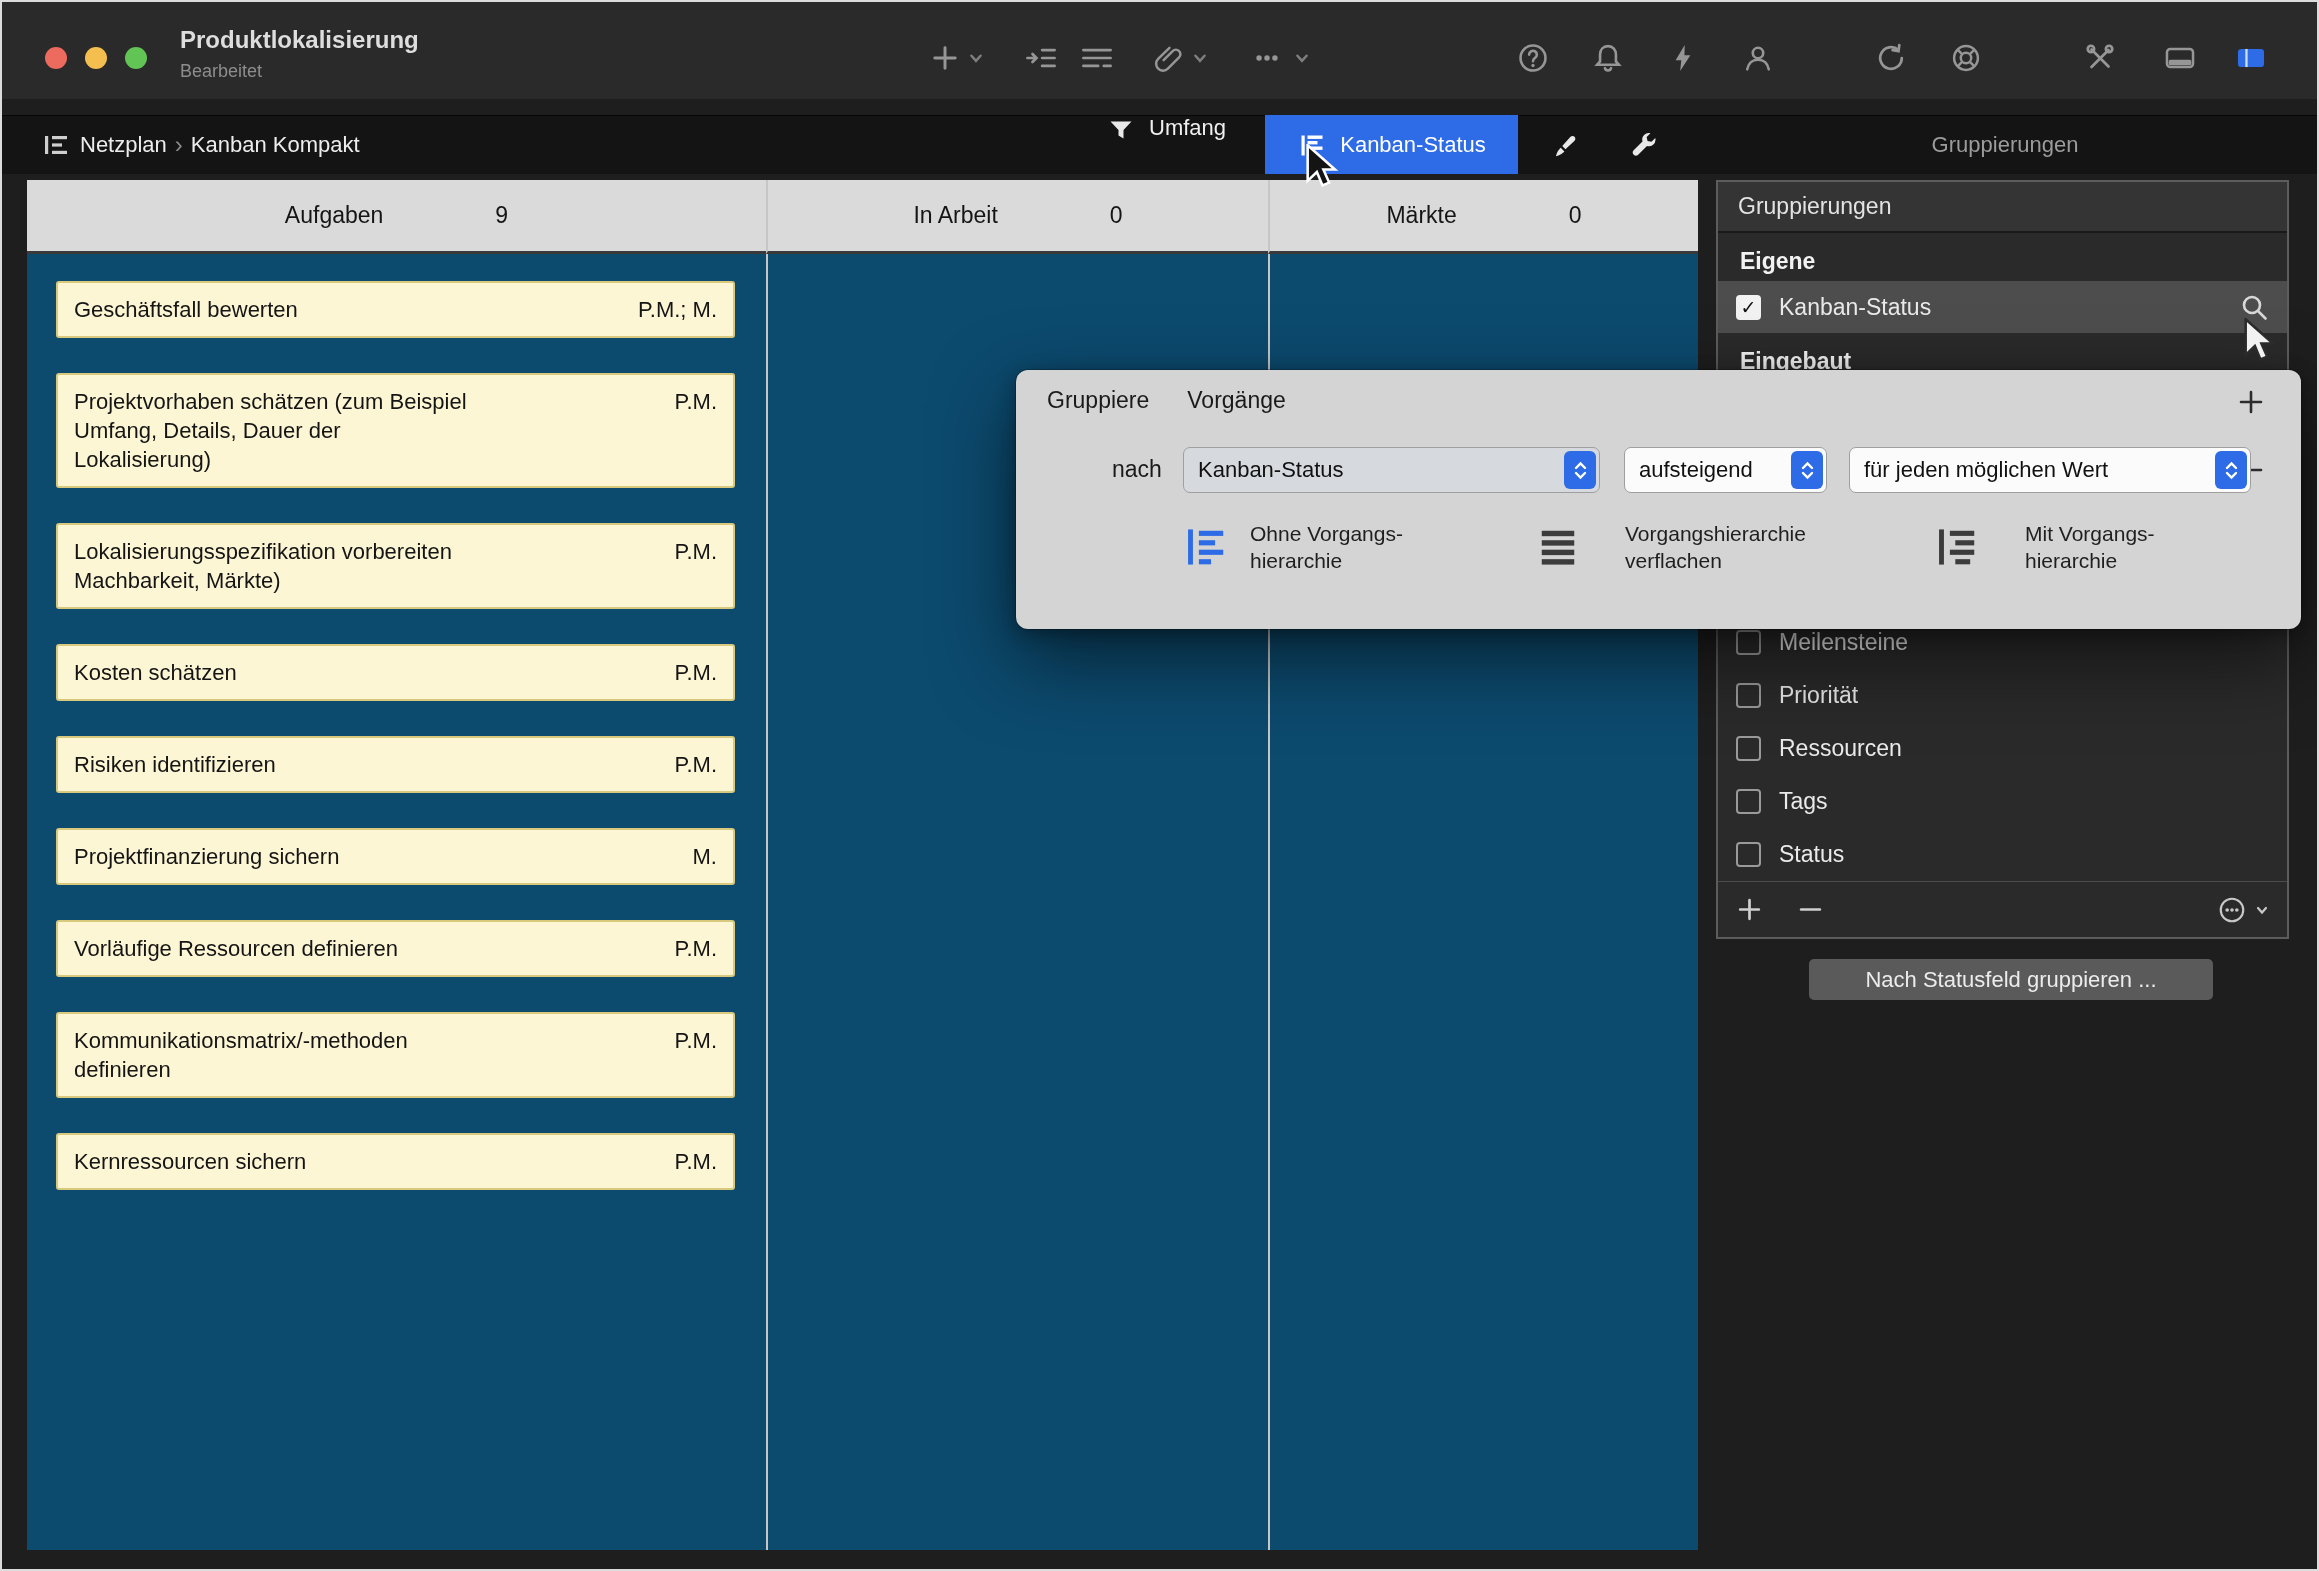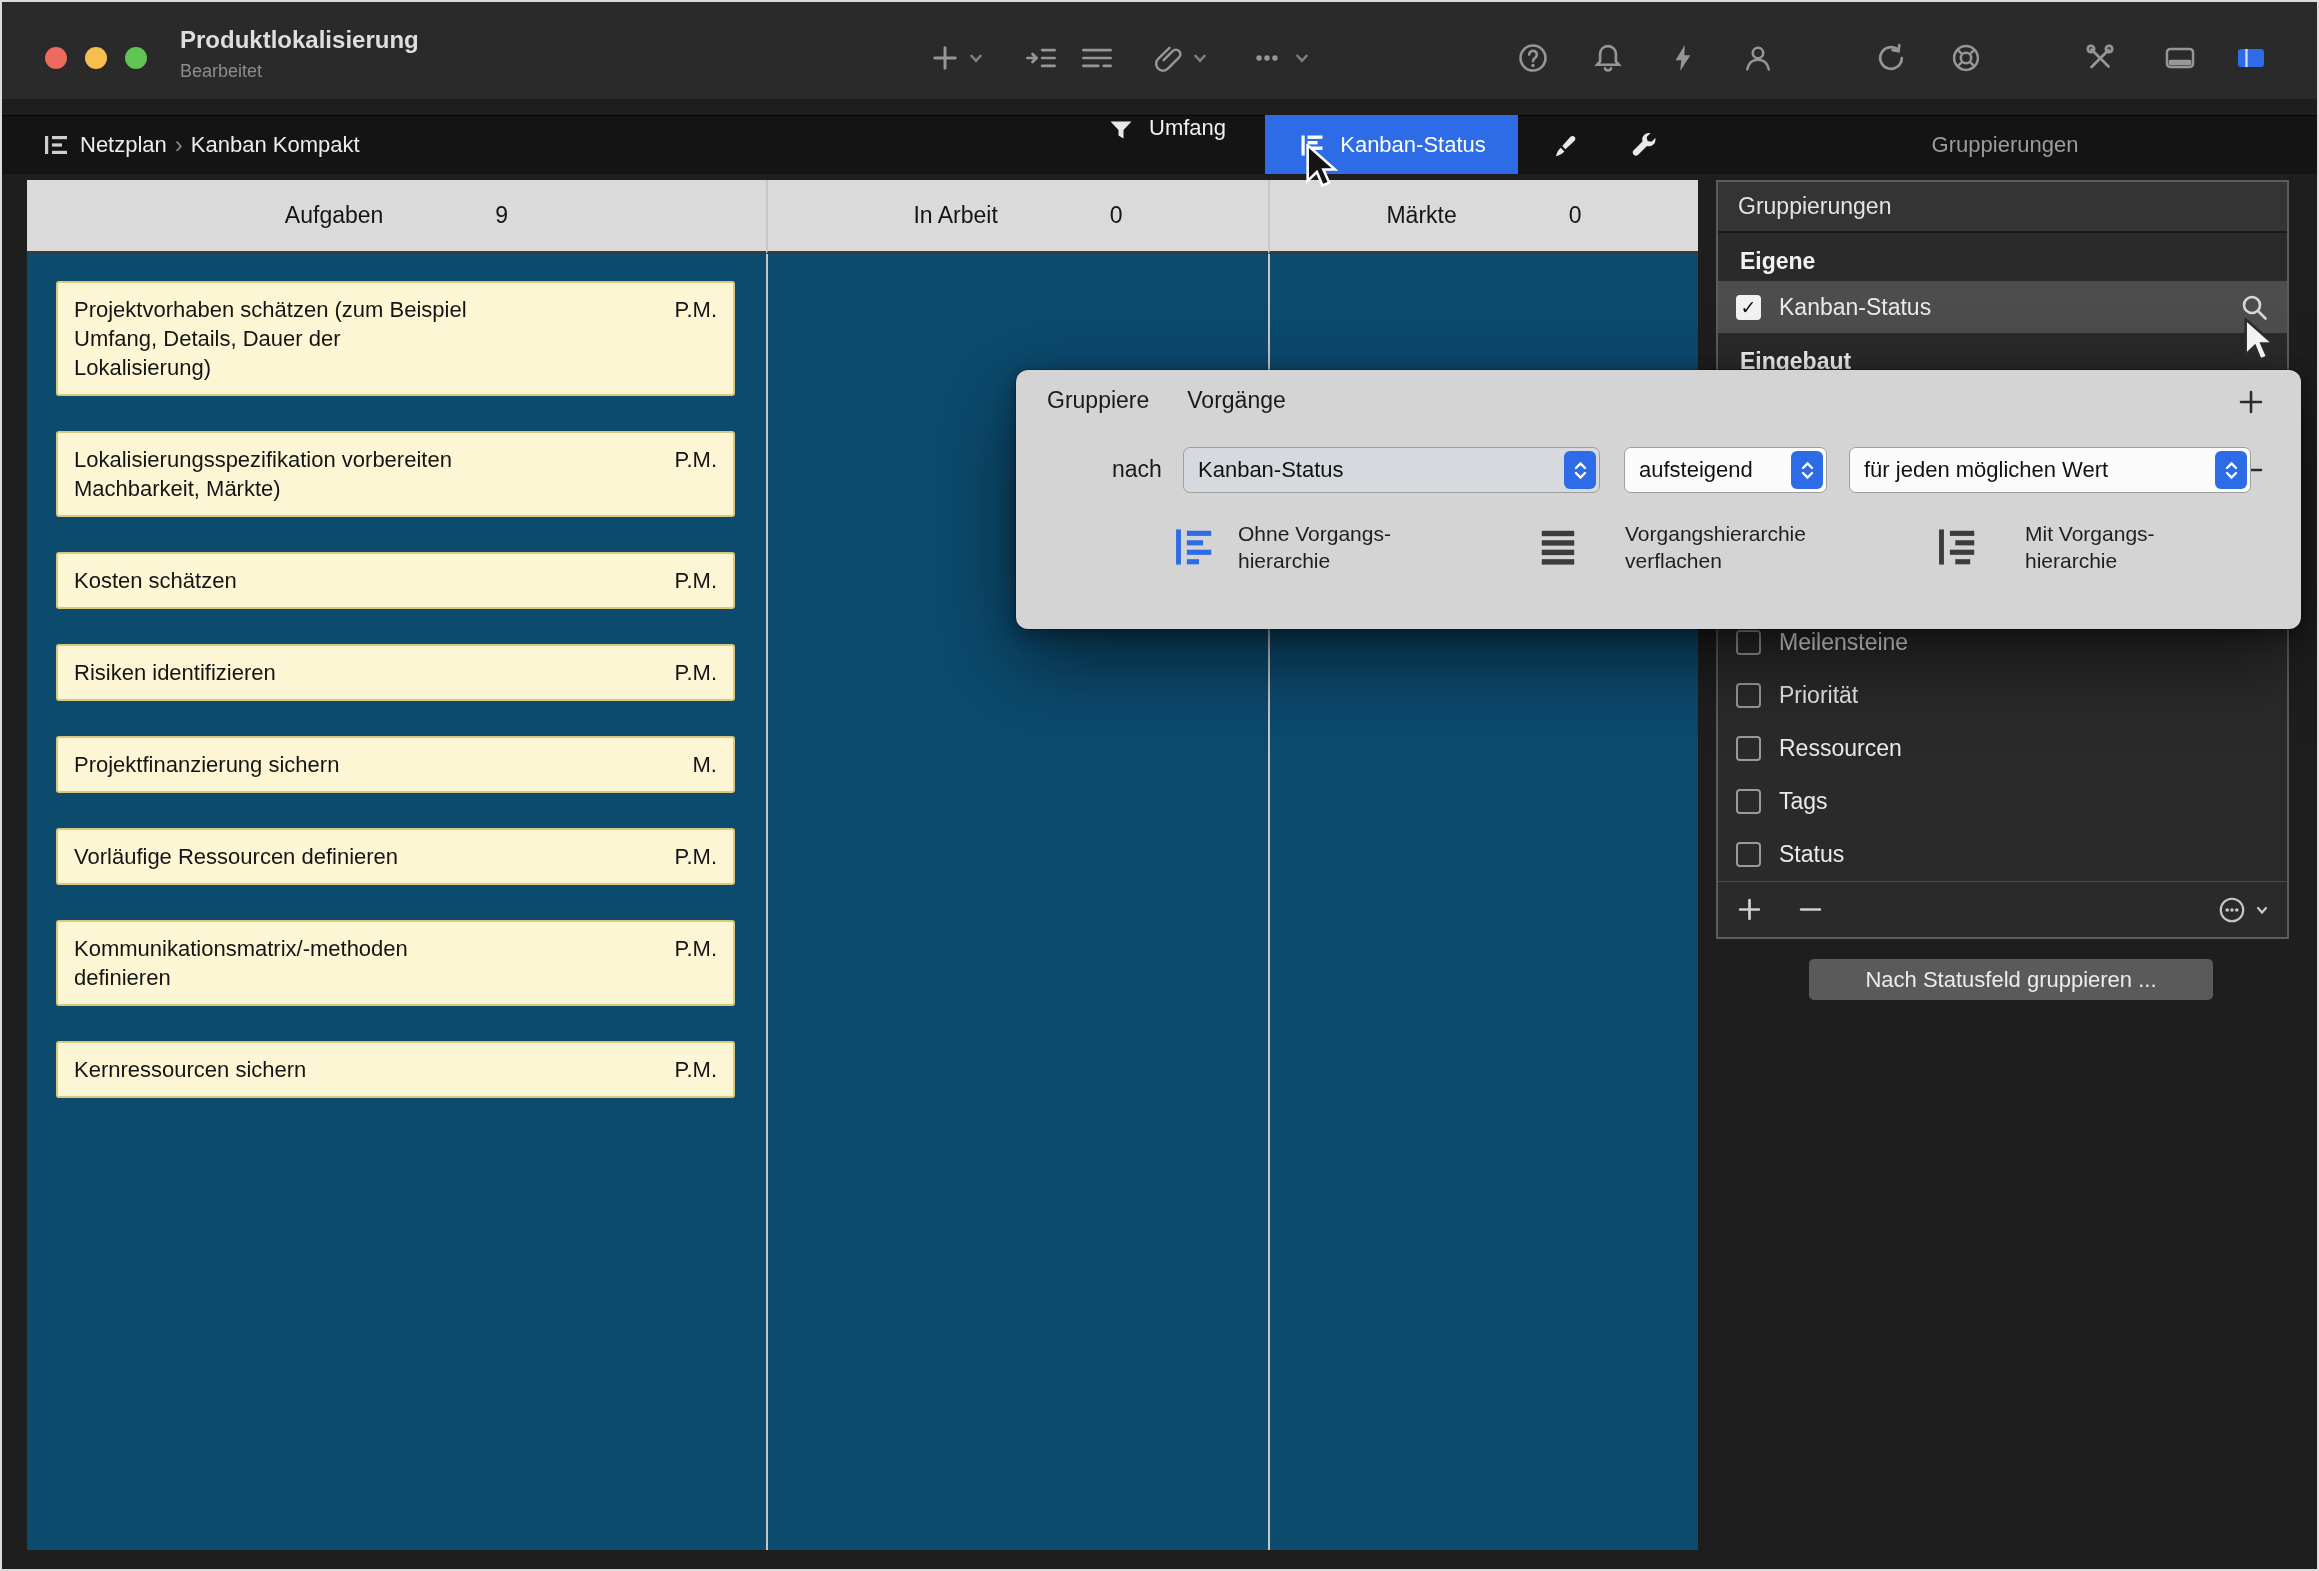--- a/index.html
+++ b/index.html
@@ -71,21 +71,21 @@
   .pp-select { position:absolute; top:77px; height:46px; background:#fbfbfb; border:1.5px solid #9f9f9f; border-radius:7px;
                display:flex; align-items:center; padding-left:14px; font-size:22px; color:#111; }
   .pp-select.field { left:167px; width:417px; background:#d6d9de; }
   .pp-select.order { left:608px; width:203px; }
   .pp-select.mode  { left:833px; width:402px; }
   .pp-select .val { flex:1; white-space:nowrap; overflow:hidden; }
   .stepper { width:32px; height:38px; background:#2e6be6; border-radius:6px; margin-right:3px; margin-left:8px;
              display:flex; align-items:center; justify-content:center; flex-shrink:0; }
   .pp-option { position:absolute; top:150px; display:flex; align-items:center; gap:44px; }
   .pp-option .lbl { font-size:21px; line-height:27px; color:#1f1f1f; }
-  .pp-option.o1 { left:156px;gap:20px; } .pp-option.o2 { left:519px; } .pp-option.o3 { left:919px; }
+  .pp-option.o1 { left:168px;gap:20px; } .pp-option.o2 { left:519px; } .pp-option.o3 { left:919px; }
 
   .cursor { position:absolute; z-index:400; pointer-events:none; }
 </style>
 </head>
 <body>
 
 <header class="titlebar">
   <div class="lights">
     <div class="light red"></div>
     <div class="light yellow"></div>
@@ -254,20 +254,24 @@
     <span>In Arbeit</span>
     <span>0</span>
   </div>
   <div class="col-header right">
     <span>Märkte</span>
     <span>0</span>
   </div>
 
   <div class="col-body first">
     <div class="card">
+      <span class="card-text">Geschäftsfall bewerten</span>
+      <span class="card-res">P.M.; M.</span>
+    </div>
+    <div class="card">
       <span class="card-text">Projektvorhaben schätzen (zum Beispiel Umfang, Details, Dauer der Lokalisierung)</span>
       <span class="card-res">P.M.</span>
     </div>
     <div class="card">
       <span class="card-text">Lokalisierungsspezifikation vorbereiten Machbarkeit, Märkte)</span>
       <span class="card-res">P.M.</span>
     </div>
     <div class="card">
       <span class="card-text">Kosten schätzen</span>
       <span class="card-res">P.M.</span>

